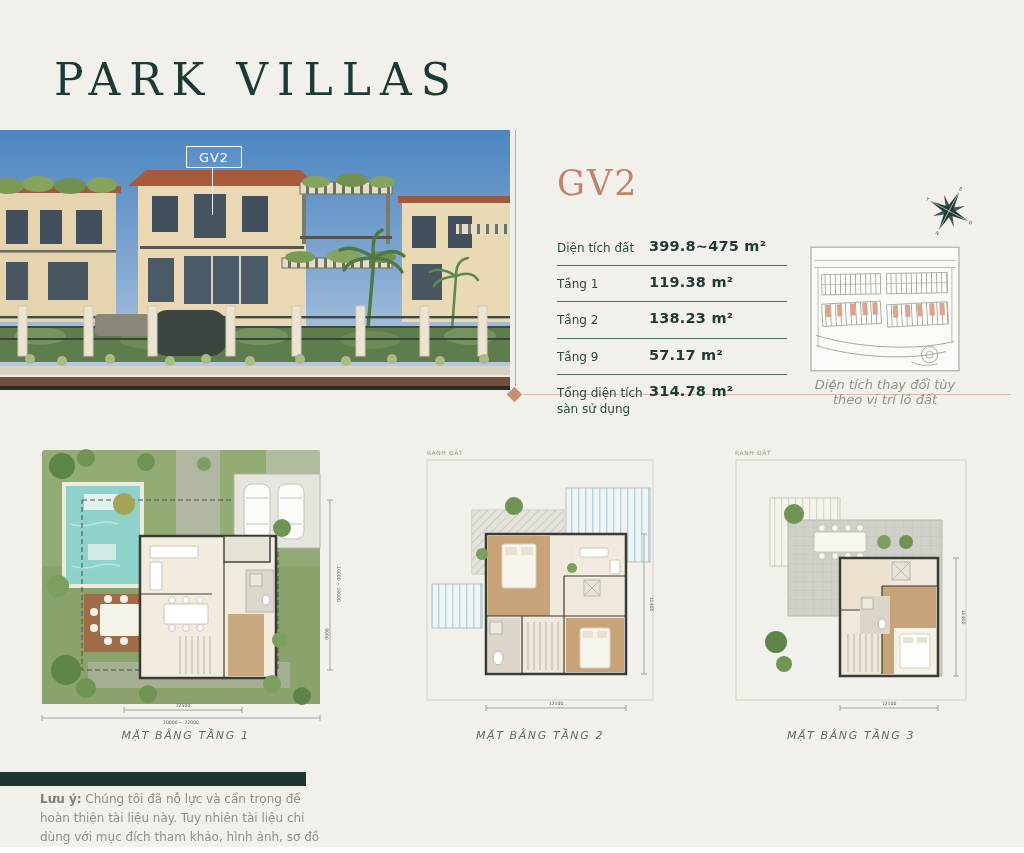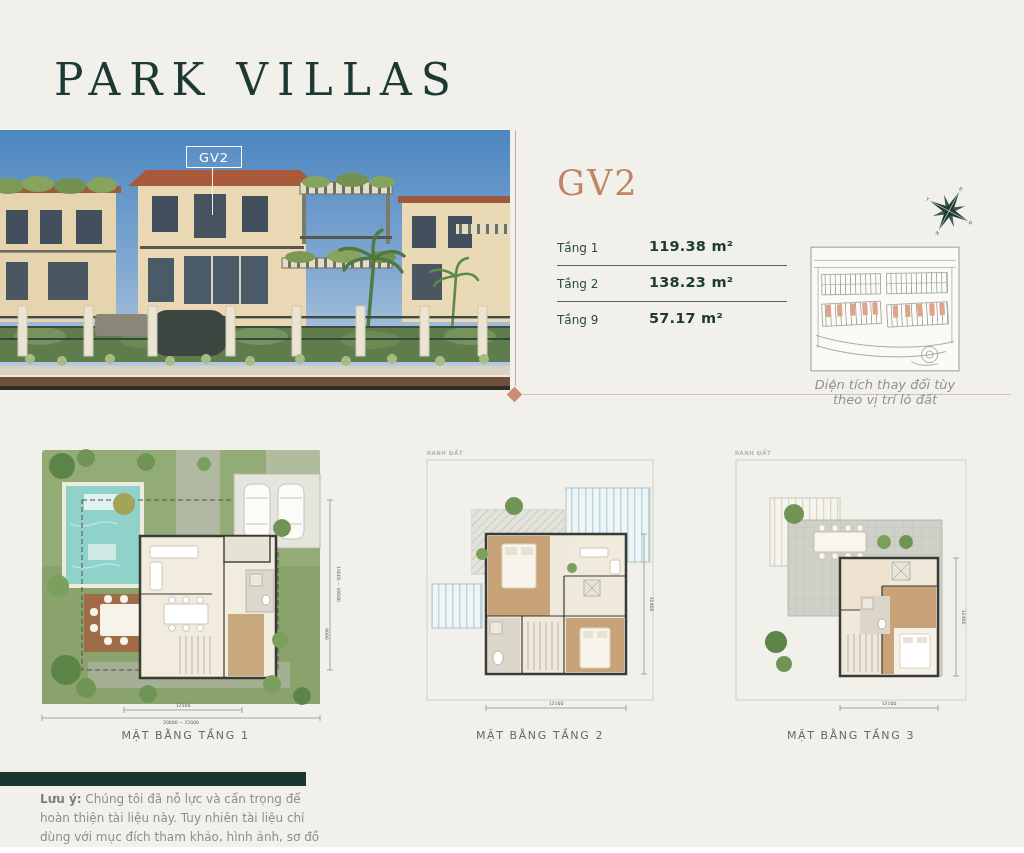--- a/index.html
+++ b/index.html
@@ -40,21 +40,21 @@
   .map-caption{left:800px;top:377px;width:170px;text-align:center;font-size:13px;
     font-style:italic;color:#8d948e;}
   .compass{left:922px;top:184px;width:54px;height:54px;}
 
   
   .plan1{left:28px;top:444px;width:315px;height:280px;}
   .plan2{left:424px;top:446px;width:232px;height:272px;}
   .plan3{left:732px;top:446px;width:238px;height:272px;}
   .boundary-label{font-size:6px;color:#98988c;letter-spacing:.6px;}
   .bl2{left:427px;top:449px;} .bl3{left:735px;top:449px;}
-  .plan-label{top:729px;text-align:center;font-size:11px;letter-spacing:1.6px;color:#5e6e67;}
+  .plan-label{top:729px;text-align:center;font-size:11px;letter-spacing:1.6px;color:#5e6e67;font-style:italic;}
   .pl1{left:28px;width:315px;} .pl2{left:424px;width:232px;} .pl3{left:732px;width:238px;}
 
   
   .footer-bar{left:0;top:772px;width:306px;height:14px;background:#1e3631;}
   .disclaimer{left:40px;top:790px;width:288px;font-size:12px;line-height:1.6;color:#8f8f88;}
   .disclaimer b{color:#7e7e76;}
 
   svg text{font-family:"DejaVu Sans",sans-serif;}
   .dim{font-size:4.6px;fill:#5c675f;}
 </style>
@@ -209,30 +209,38 @@
   <div class="abs gv2-leader"></div>
 
   <div class="abs vline"></div>
   <div class="abs diamond"></div>
   <div class="abs hline"></div>
 
   <div class="abs spec-h2">GV2</div>
 
   <div class="abs spec-table">
     <div class="spec-row">
+      <div class="spec-label">Diện tích đất</div>
+      <div class="spec-value">399.8~475 m²</div>
+    </div>
+    <div class="spec-row">
       <div class="spec-label">Tầng 1</div>
       <div class="spec-value">119.38 m²</div>
     </div>
     <div class="spec-row">
       <div class="spec-label">Tầng 2</div>
       <div class="spec-value">138.23 m²</div>
     </div>
     <div class="spec-row">
       <div class="spec-label">Tầng 9</div>
       <div class="spec-value">57.17 m²</div>
+    </div>
+    <div class="spec-row">
+      <div class="spec-label">Tổng diện tích sàn sử dụng</div>
+      <div class="spec-value">314.78 m²</div>
     </div>
   </div>
 
   <div class="abs compass">
     <svg viewBox="0 0 64 64" width="54" height="54">
       <g transform="rotate(28 32 32)">
         <g transform="rotate(45 32 32)">
           <path d="M32 12 L35 29 L52 32 L35 35 L32 52 L29 35 L12 32 L29 29 Z" fill="#40584f"></path>
         </g>
         <path d="M32 6 L36 28 L58 32 L36 36 L32 58 L28 36 L6 32 L28 28 Z" fill="#1f3d35"></path>

